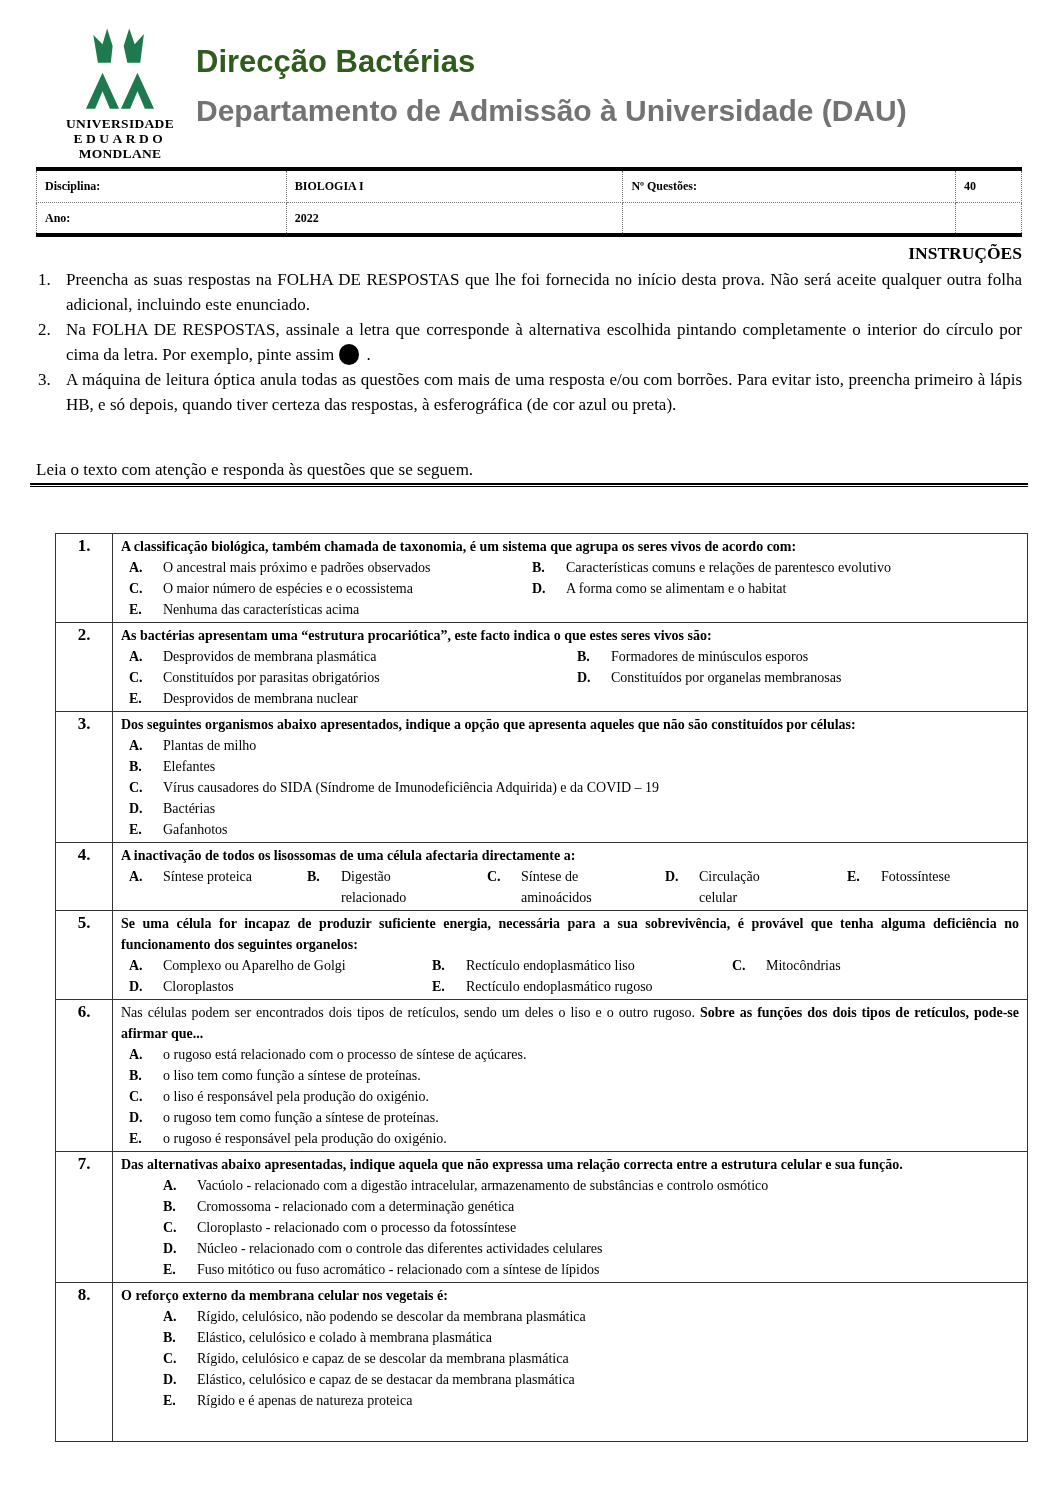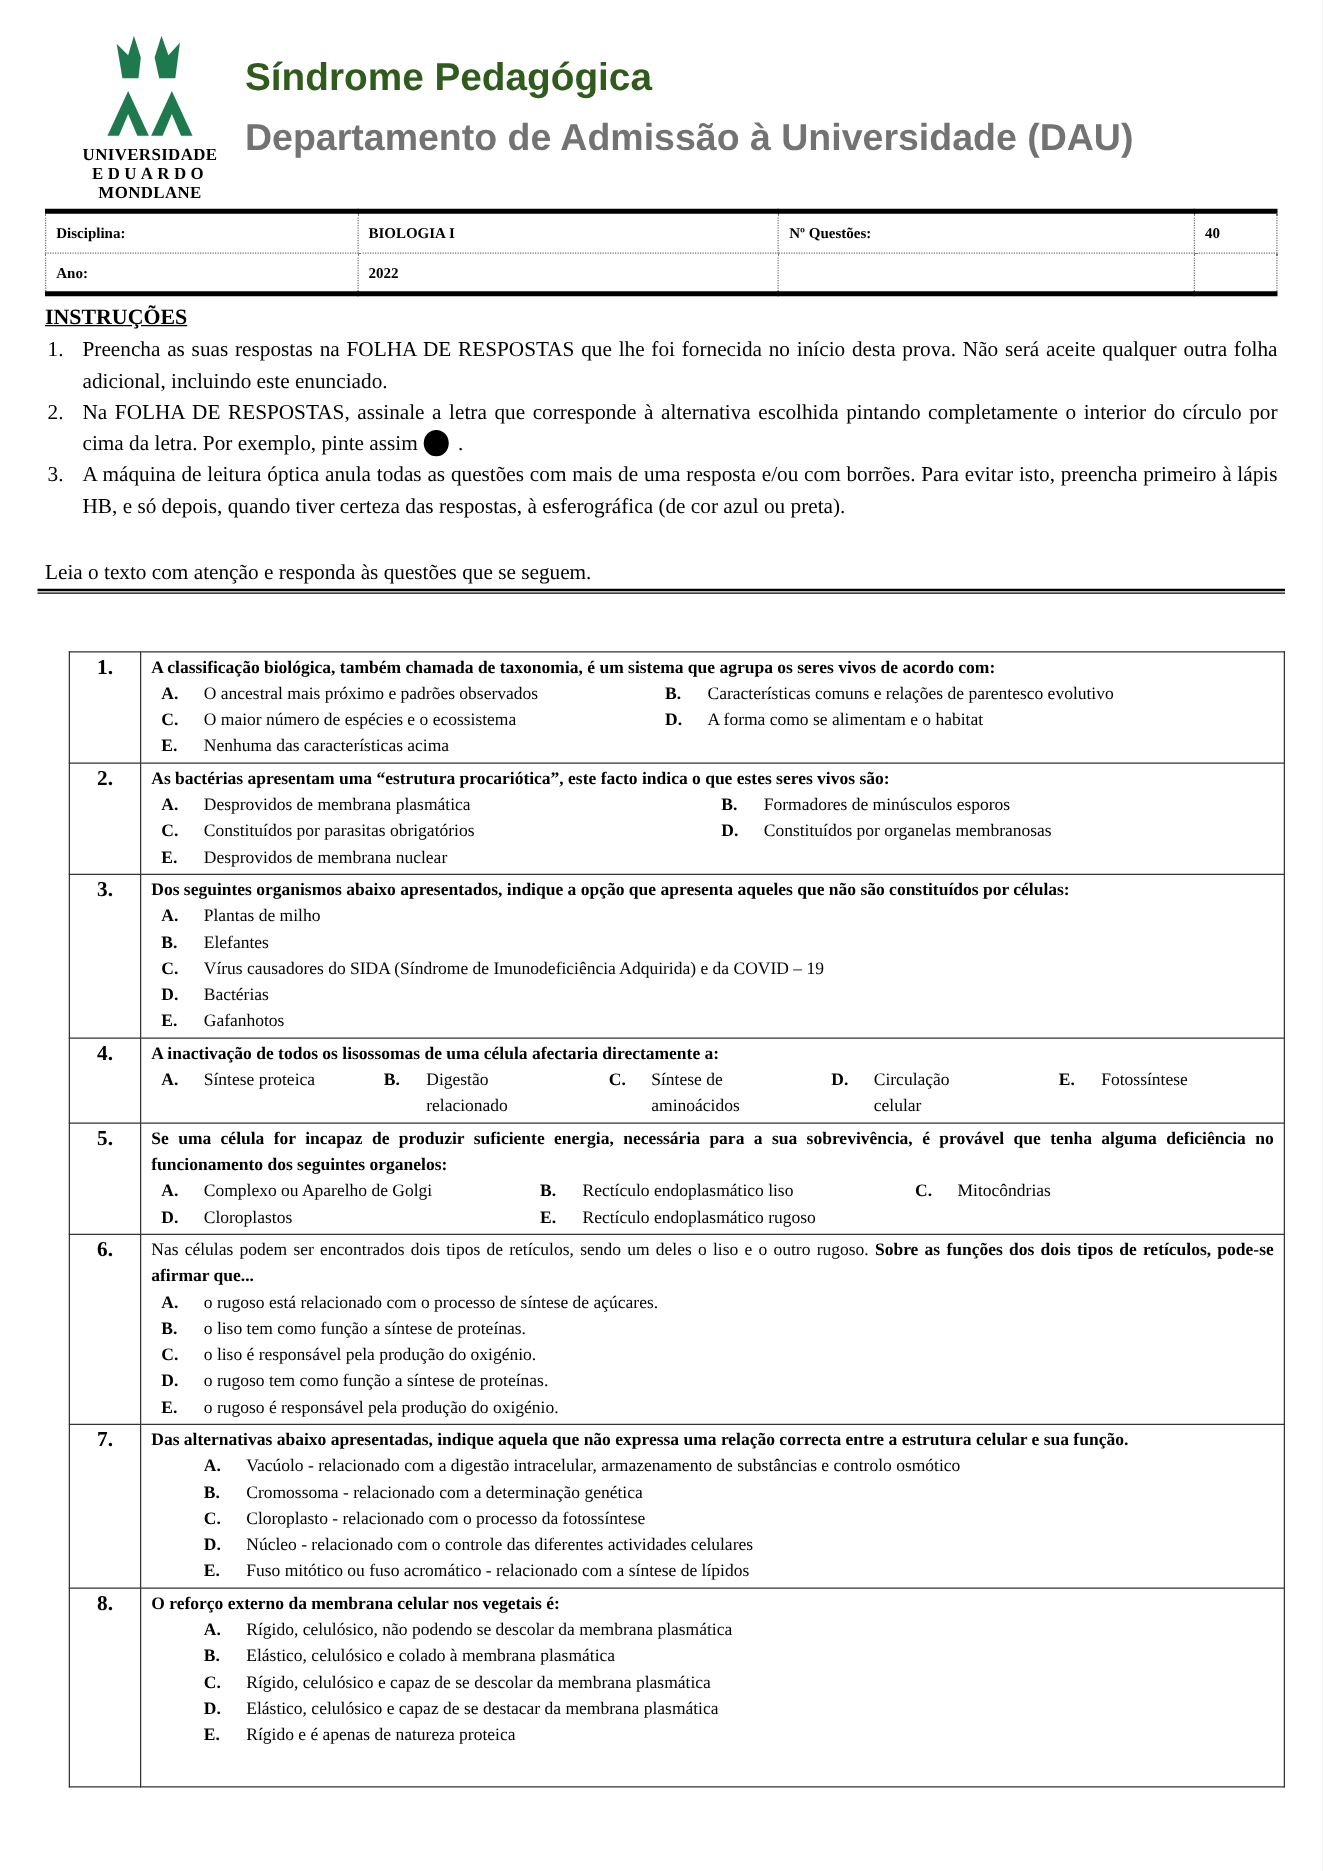--- a/index.html
+++ b/index.html
@@ -26,29 +26,29 @@
   .info-table td {
     border: 1px dotted #777; font-weight: bold; font-size: 12px;
     padding: 5px 8px; height: 33px; vertical-align: middle;
   }
   .info-table td.c0 { width: 250px; }
   .info-table td.c1 { width: 337px; }
   .info-table td.c2 { width: 333px; }
   .info-table td.c3 { width: 66px; }
   
   .instructions { margin-top: 6px; }
-  .instr-title { text-align: left; font-weight: bold; text-decoration: underline; font-size: 17.5px; margin-bottom: 3px; }
+  .instr-title { text-align: right; font-weight: bold; font-size: 17.5px; margin-bottom: 3px; }
   .instr-item { display: flex; font-size: 17px; line-height: 25px; }
   .instr-num  { flex: none; width: 30px; padding-left: 2px; }
   .instr-text { flex: 1; text-align: justify; }
   .dot {
     display: inline-block; width: 20px; height: 21px; background: #000;
     border-radius: 50%; vertical-align: -5px; margin: 0 3px 0 5px;
   }
-  .lead-text { margin-top: 31px; font-size: 17px; }
+  .lead-text { margin-top: 43px; font-size: 17px; }
   .double-line { margin-top: 3px; height: 4px; border-top: 2px solid #000; border-bottom: 1px solid #000; margin-left: -6px; margin-right: -6px; }
   
   .q-table {
     border-collapse: collapse; margin-top: 46px; margin-left: 19px;
     width: 973px; border: 1.5px solid #333;
   }
   .q-table td { border: 1px solid #333; vertical-align: top; padding: 2px 8px; }
   .q-num { width: 57px; text-align: center; font-weight: bold; font-size: 17px; }
   .q-body { font-size: 14px; line-height: 20px; }
   .q-stem { text-align: justify; line-height: 21px; }
@@ -83,21 +83,21 @@
           <path d="M51,92 L69,53 L87,92 L77,92 L69,73 L61,92 Z"></path>
         </g>
       </svg>
       <div class="org-name">
         <div class="l0">UNIVERSIDADE</div>
         <div class="l1">EDUARDO</div>
         <div class="l2">MONDLANE</div>
       </div>
     </div>
     <div class="titles">
-      <div class="title-green" style="color: rgb(47, 91, 28);">Síndrome Pedagógica</div>
+      <div class="title-green" style="color: rgb(47, 91, 28);">Direcção Bactérias</div>
       <div class="title-orange" style="color: #737373; text-align: center;">Departamento de Admissão à Universidade (DAU)</div>
     </div>
   </header>
 
   <table class="info-table">
       <tbody>
         <tr>
           <td class="c0">Disciplina:</td>
           <td class="c1">BIOLOGIA I</td>
           <td class="c2">Nº Questões:</td>

